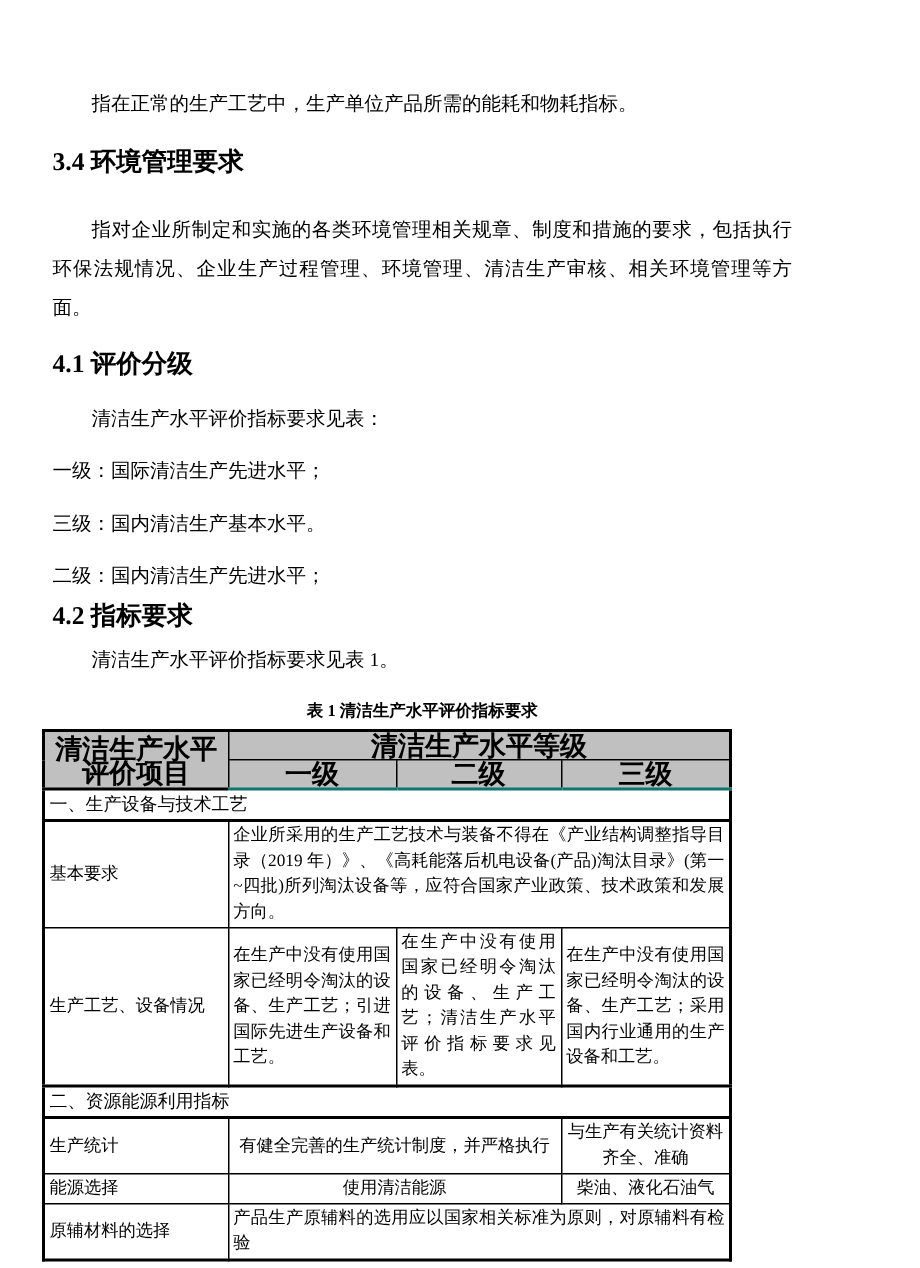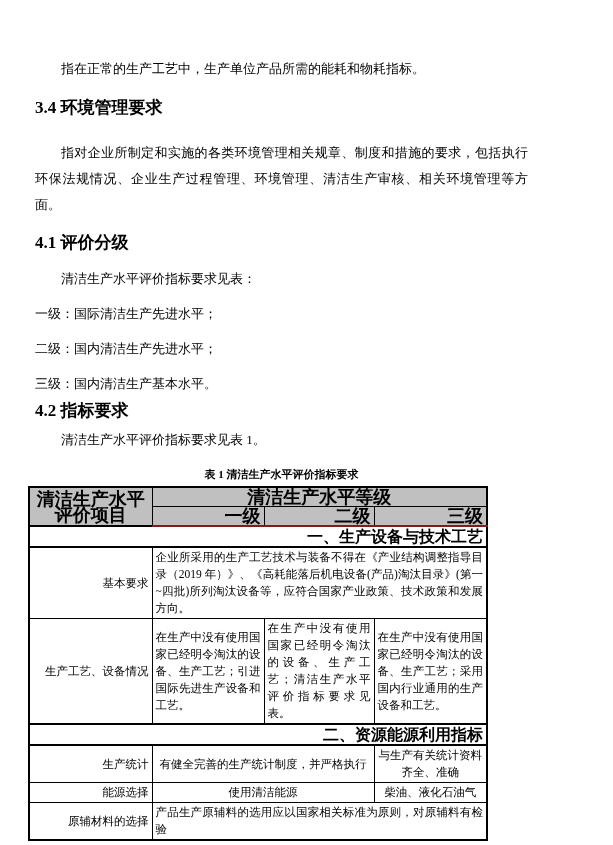--- a/index.html
+++ b/index.html
@@ -68,52 +68,52 @@
     vertical-align: middle;
     word-break: break-all;
   }
   .doc-table th {
     background: #c0c0c0;
     font-size: 18px;
     font-weight: bold;
     text-align: center;
     line-height: 16px;
   }
-  .doc-table tr.subhead th { border-bottom: 2px solid #7f1d1d; text-align: right; }
+  .doc-table tr.subhead th { border-bottom: 2px solid #0f766e; }
   .doc-table td.section-cell {
-    font-weight: bold;
-    font-size: 16px;
-    text-align: right;
+    font-weight: normal;
+    font-size: 12px;
+    text-align: left;
     border-top: 2px solid #000;
     border-bottom: 2px solid #000;
     line-height: 17px;
   }
-  .doc-table td.label-cell { text-align: right; }
+  .doc-table td.label-cell { text-align: left; }
   .doc-table td.just { text-align: justify; }
   .doc-table td.center { text-align: center; }
 </style>
 </head>
 <body>
 
 <div class="page">
 
   <p class="para indent">指在正常的生产工艺中，生产单位产品所需的能耗和物耗指标。</p>
 
   <h3 class="h-sub">3.4 环境管理要求</h3>
 
   <p class="para indent mt-19">指对企业所制定和实施的各类环境管理相关规章、制度和措施的要求，包括执行环保法规情况、企业生产过程管理、环境管理、清洁生产审核、相关环境管理等方面。</p>
 
 
   <h3 class="h-sub mt-12">4.1 评价分级</h3>
 
   <p class="para indent mt-10">清洁生产水平评价指标要求见表：</p>
 
   <p class="para mt-9">一级：国际清洁生产先进水平；</p>
+  <p class="para mt-9">三级：国内清洁生产基本水平。</p>
   <p class="para mt-9">二级：国内清洁生产先进水平；</p>
-  <p class="para mt-9">三级：国内清洁生产基本水平。</p>
 
   <h3 class="h-sub mt-1">4.2 指标要求</h3>
 
   <p class="para indent mt-3">清洁生产水平评价指标要求见表 1。</p>
 
   <div class="table-title">表 1 清洁生产水平评价指标要求</div>
 
   <table class="doc-table">
     <colgroup>
       <col style="width:123px">

